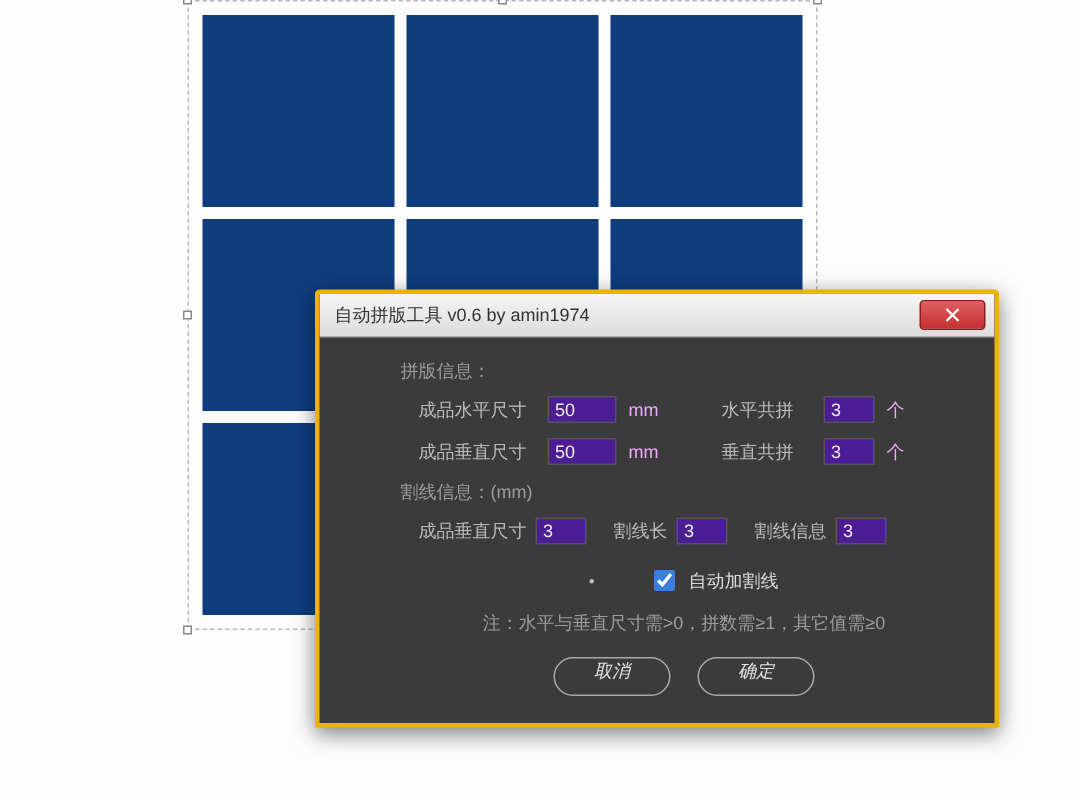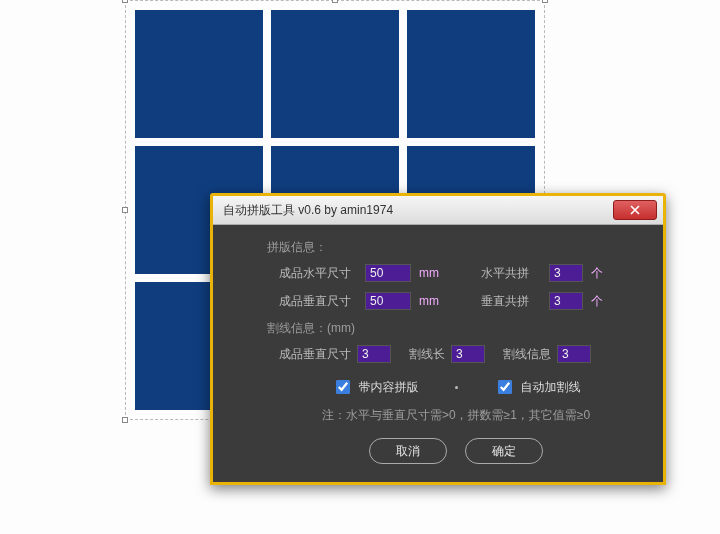--- a/index.html
+++ b/index.html
@@ -182,23 +182,23 @@
   }
   .btn {
     width: 76px;
     height: 24px;
     border: 1px solid #aaa;
     border-radius: 14px;
     background: transparent;
     color: #e4e4e4;
     font-size: 12px;
     display:flex;
-    align-items:center;
     justify-content:center;
     cursor: pointer;
+    font-style: italic;
   }
 </style>
 </head>
 <body>
 
 <div class="artboard">
   <div class="sel-outline"></div>
   <div class="handle h-tl"></div>
   <div class="handle h-tm"></div>
   <div class="handle h-tr"></div>
@@ -262,24 +262,20 @@
       <input class="numbox sm" value="3" style="">
       <span style="width:6px;"></span>
       <span>割线长</span>
       <input class="numbox sm" value="3" style="">
       <span style="width:6px;"></span>
       <span>割线信息</span>
       <input class="numbox sm" value="3" style="">
     </div>
 
     <div class="check-row">
-      <label class="cbx">
-        <input type="checkbox" checked="" style="">
-        <span>带内容拼版</span>
-      </label>
       <span class="dot"></span>
       <label class="cbx">
         <input type="checkbox" checked="" style="">
         <span>自动加割线</span>
       </label>
     </div>
 
     <div class="note">注：水平与垂直尺寸需&gt;0，拼数需≥1，其它值需≥0</div>
 
     <div class="btn-row">

